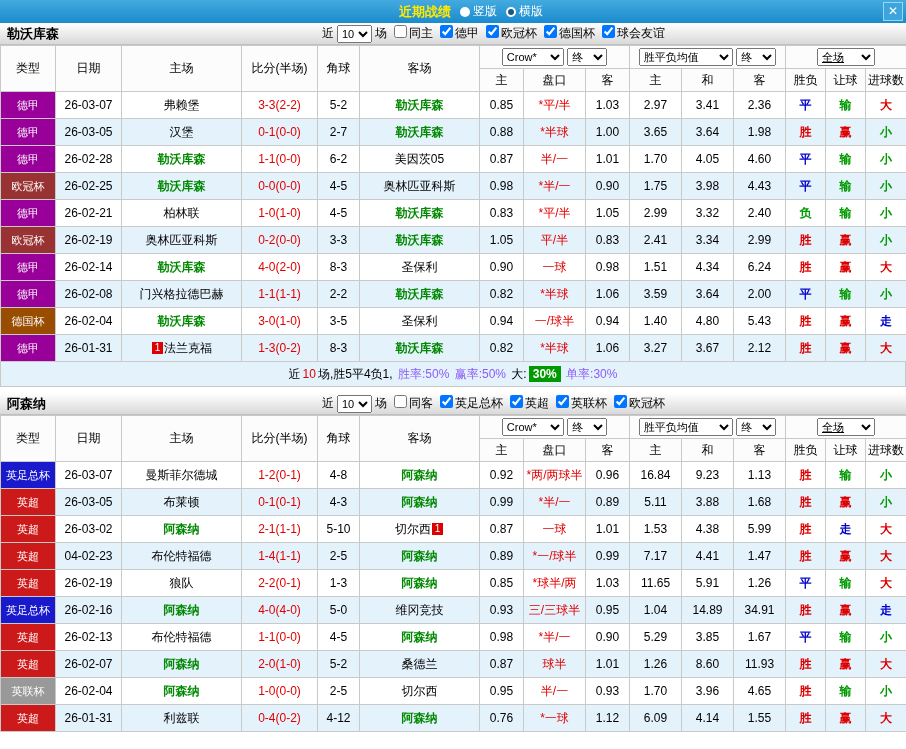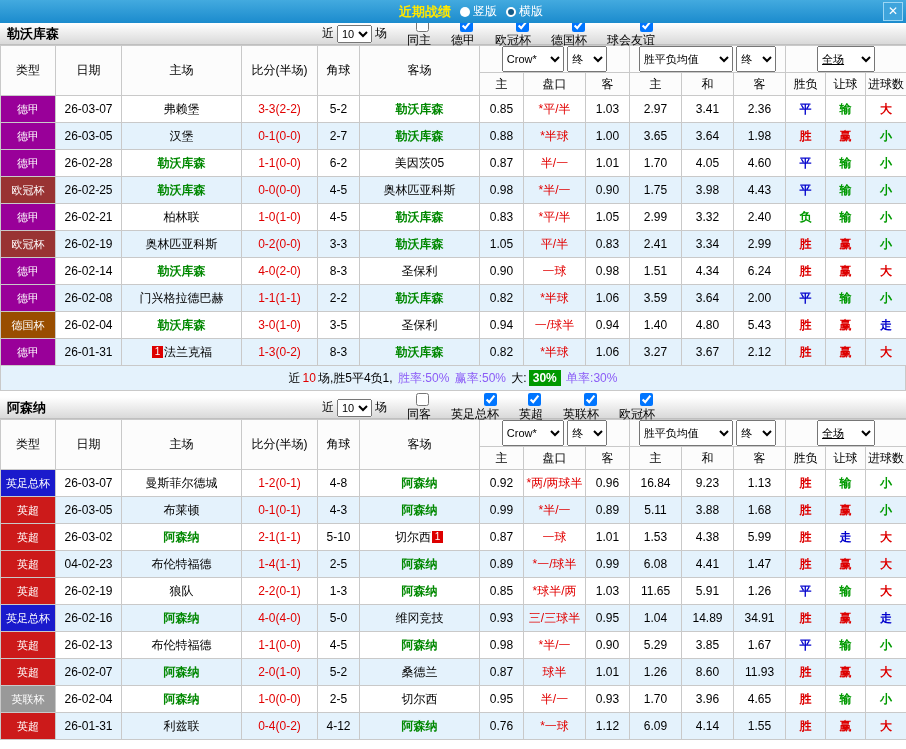--- a/index.html
+++ b/index.html
@@ -30,30 +30,30 @@
   }
   
   .section-hdr {
     height:22px; display:flex; align-items:center;
     background:linear-gradient(#ffffff,#d9d9d9);
     border-bottom:1px solid #bfbfbf;
   }
   .team-name { font-weight:bold; font-size:13px; margin-left:7px; width:315px; }
   .filter { display:flex; align-items:center; }
   .filter select { font-size:11px; height:18px; margin:0 3px; }
-  .filter label { display:inline-flex; align-items:flex-end; margin-left:20px; cursor:pointer;flex-direction:column; }
+  .filter label { display:inline-flex; align-items:flex-start; margin-left:7px; cursor:pointer; }
   .filter input[type=checkbox] { width:13px; height:13px; margin:0 2px 0 0; }
   
   table { border-collapse:collapse; table-layout:fixed; width:906px; }
   th, td {
     border:1px solid #c9c9c9; text-align:center;
     overflow:hidden; white-space:nowrap; padding:0;
   }
   thead th { height:23px; font-weight:normal; background:#fcfcfc; font-size:12px; }
-  thead select { font-size:11px; height:26px; }
+  thead select { font-size:11px; height:18px; }
   .sel-src { width:62px; } .sel-fin { width:40px; } .sel-avg { width:94px; } .sel-scope { width:58px;text-decoration:underline; }
   tbody td { height:27px; background:#fff; }
   tr.alt td { background:#e4f2fc; }
   td.league { color:#fff; font-size:11px; }
   td.score, td.handicap { color:#e10000; }
   .hl-team { color:#008800; font-weight:bold; }
   .card-badge {
     display:inline-block; background:#dd0000; color:#fff; font-size:10px;
     line-height:12px; width:11px; height:12px; margin:0 1px; vertical-align:1px;
   }
@@ -484,21 +484,21 @@
         <tr class="alt">
           <td class="league" style="background: rgb(204, 26, 26);">英超</td>
           <td>04-02-23</td>
           <td><span>布伦特福德</span></td>
           <td class="score">1-4(1-1)</td>
           <td>2-5</td>
           <td><span class="hl-team">阿森纳</span></td>
           <td>0.89</td>
           <td class="handicap">*一/球半</td>
           <td>0.99</td>
-          <td>6.08</td>
+          <td>7.17</td>
           <td>4.41</td>
           <td>1.47</td>
           <td class="v-red">胜</td>
           <td class="v-red">赢</td>
           <td class="v-red">大</td>
         </tr>
         <tr>
           <td class="league" style="background: rgb(204, 26, 26);">英超</td>
           <td>26-02-19</td>
           <td><span>狼队</span></td>

